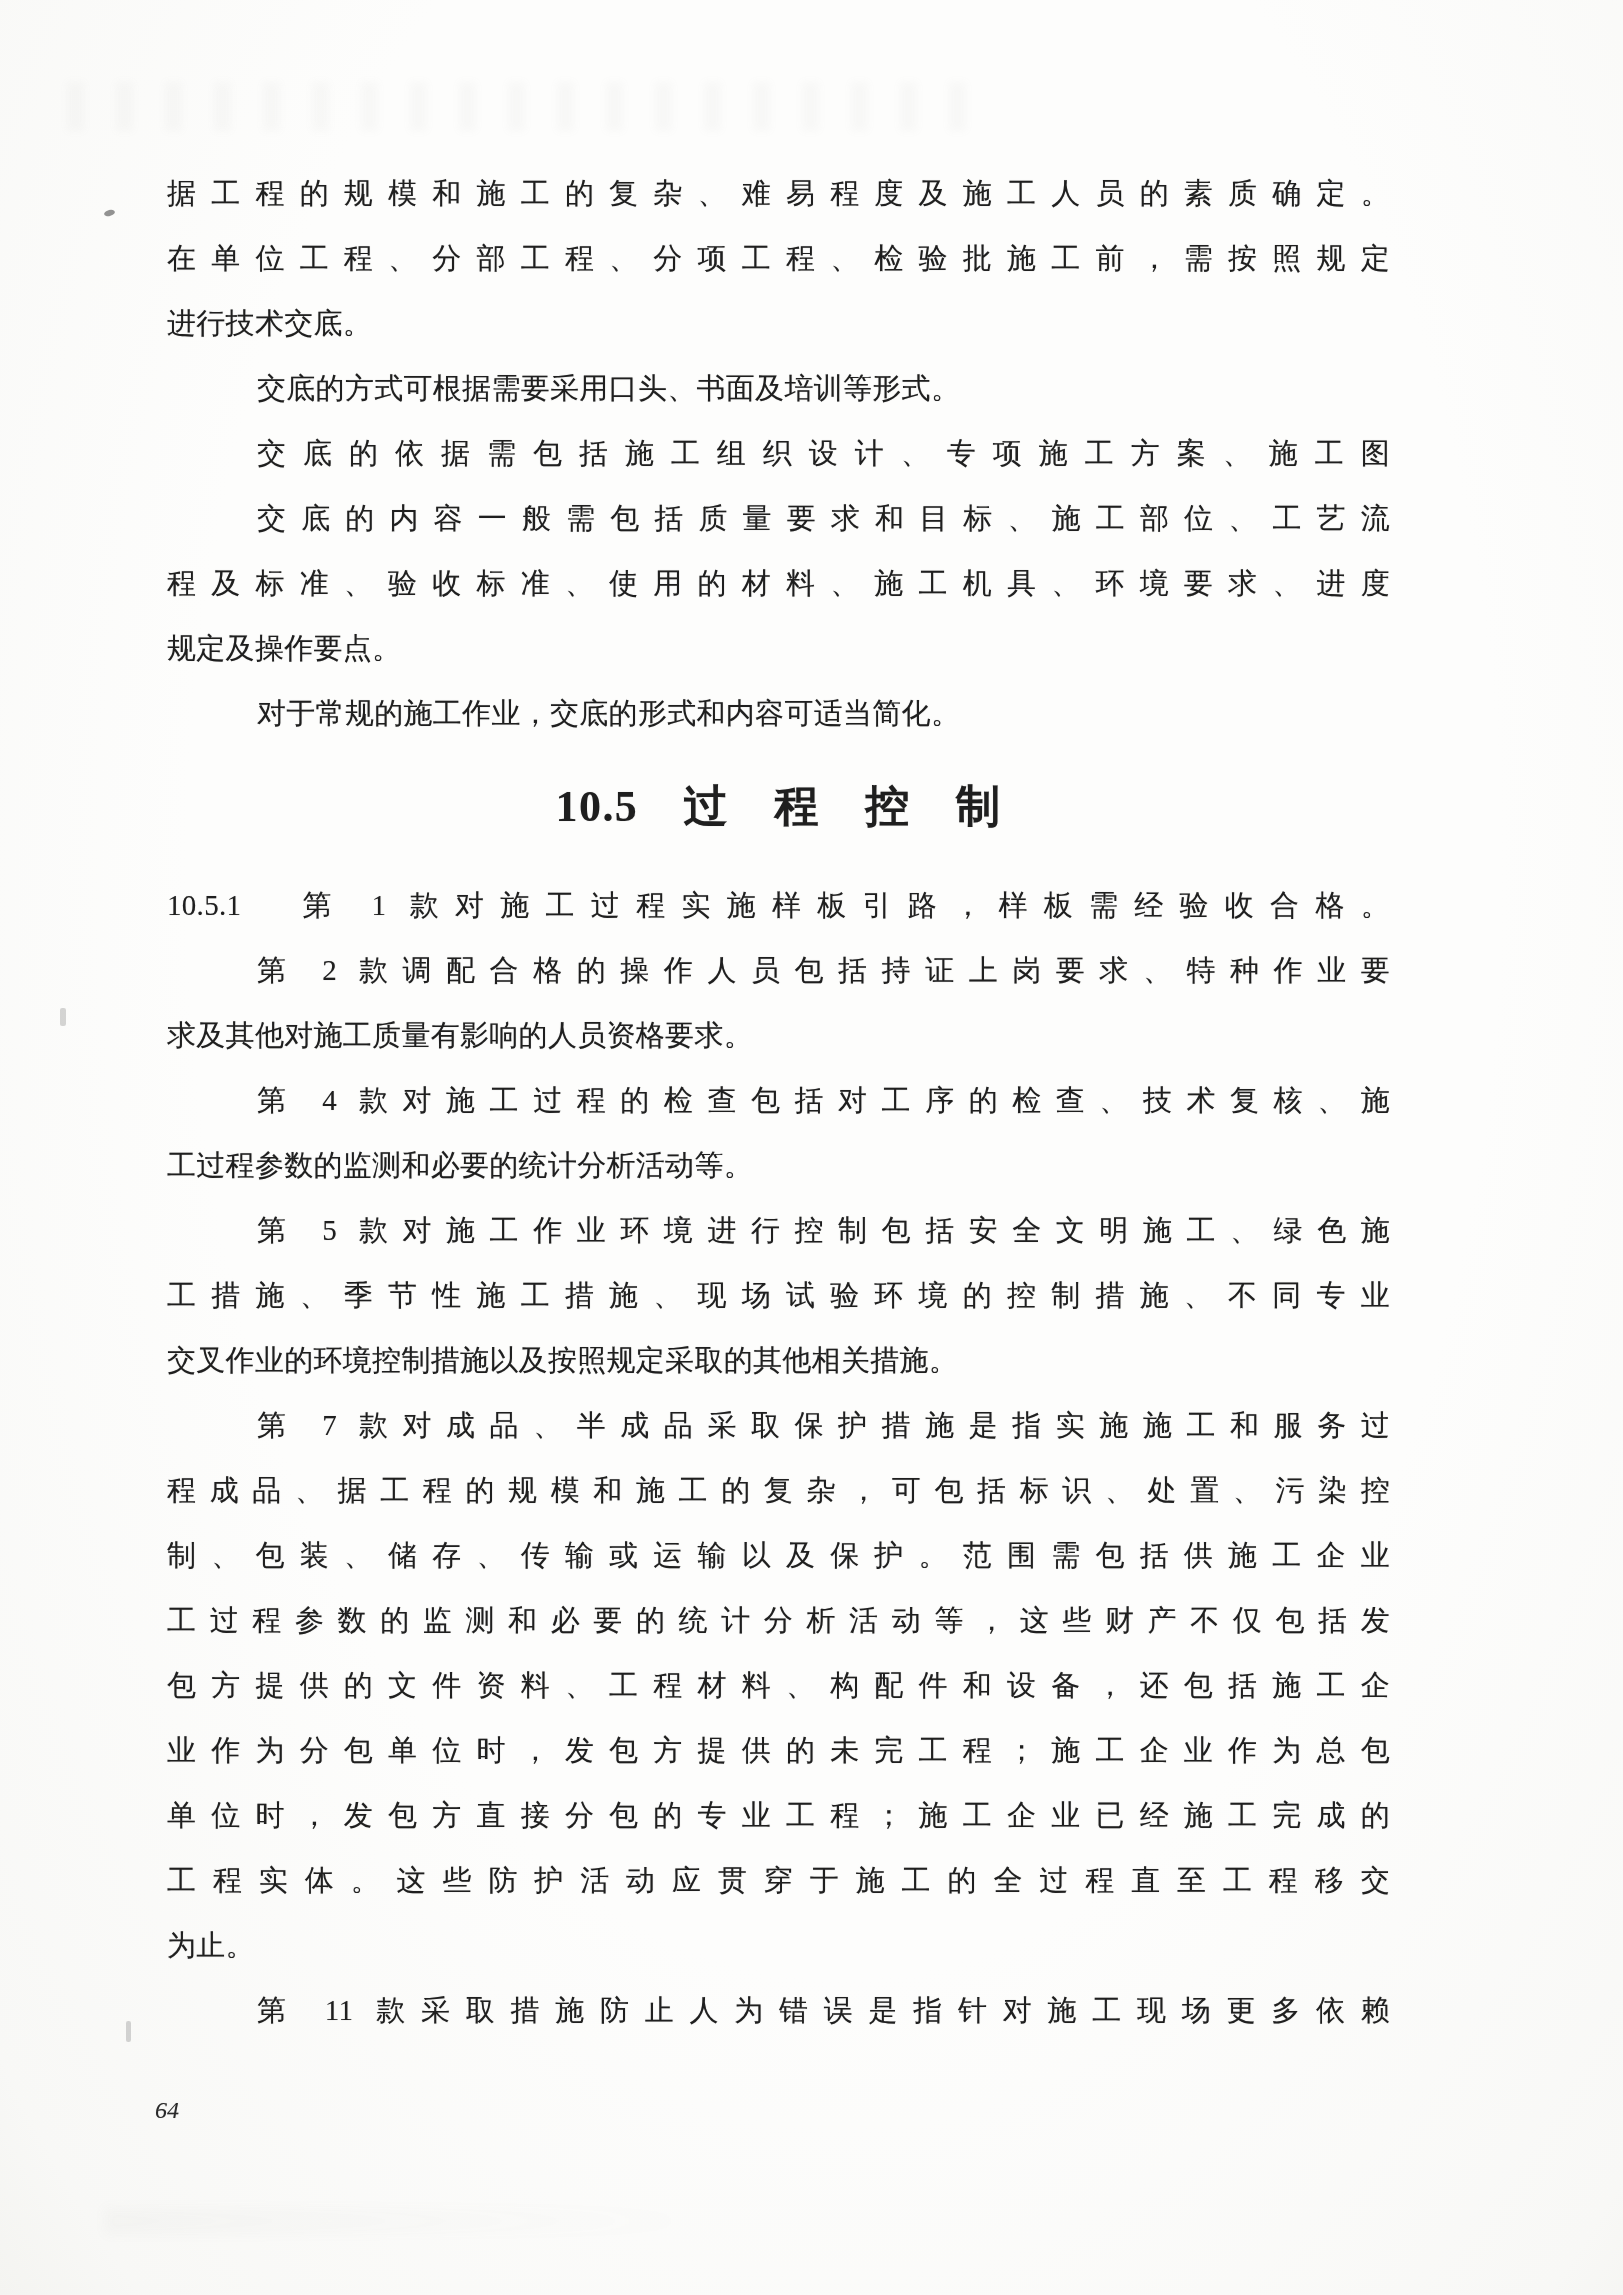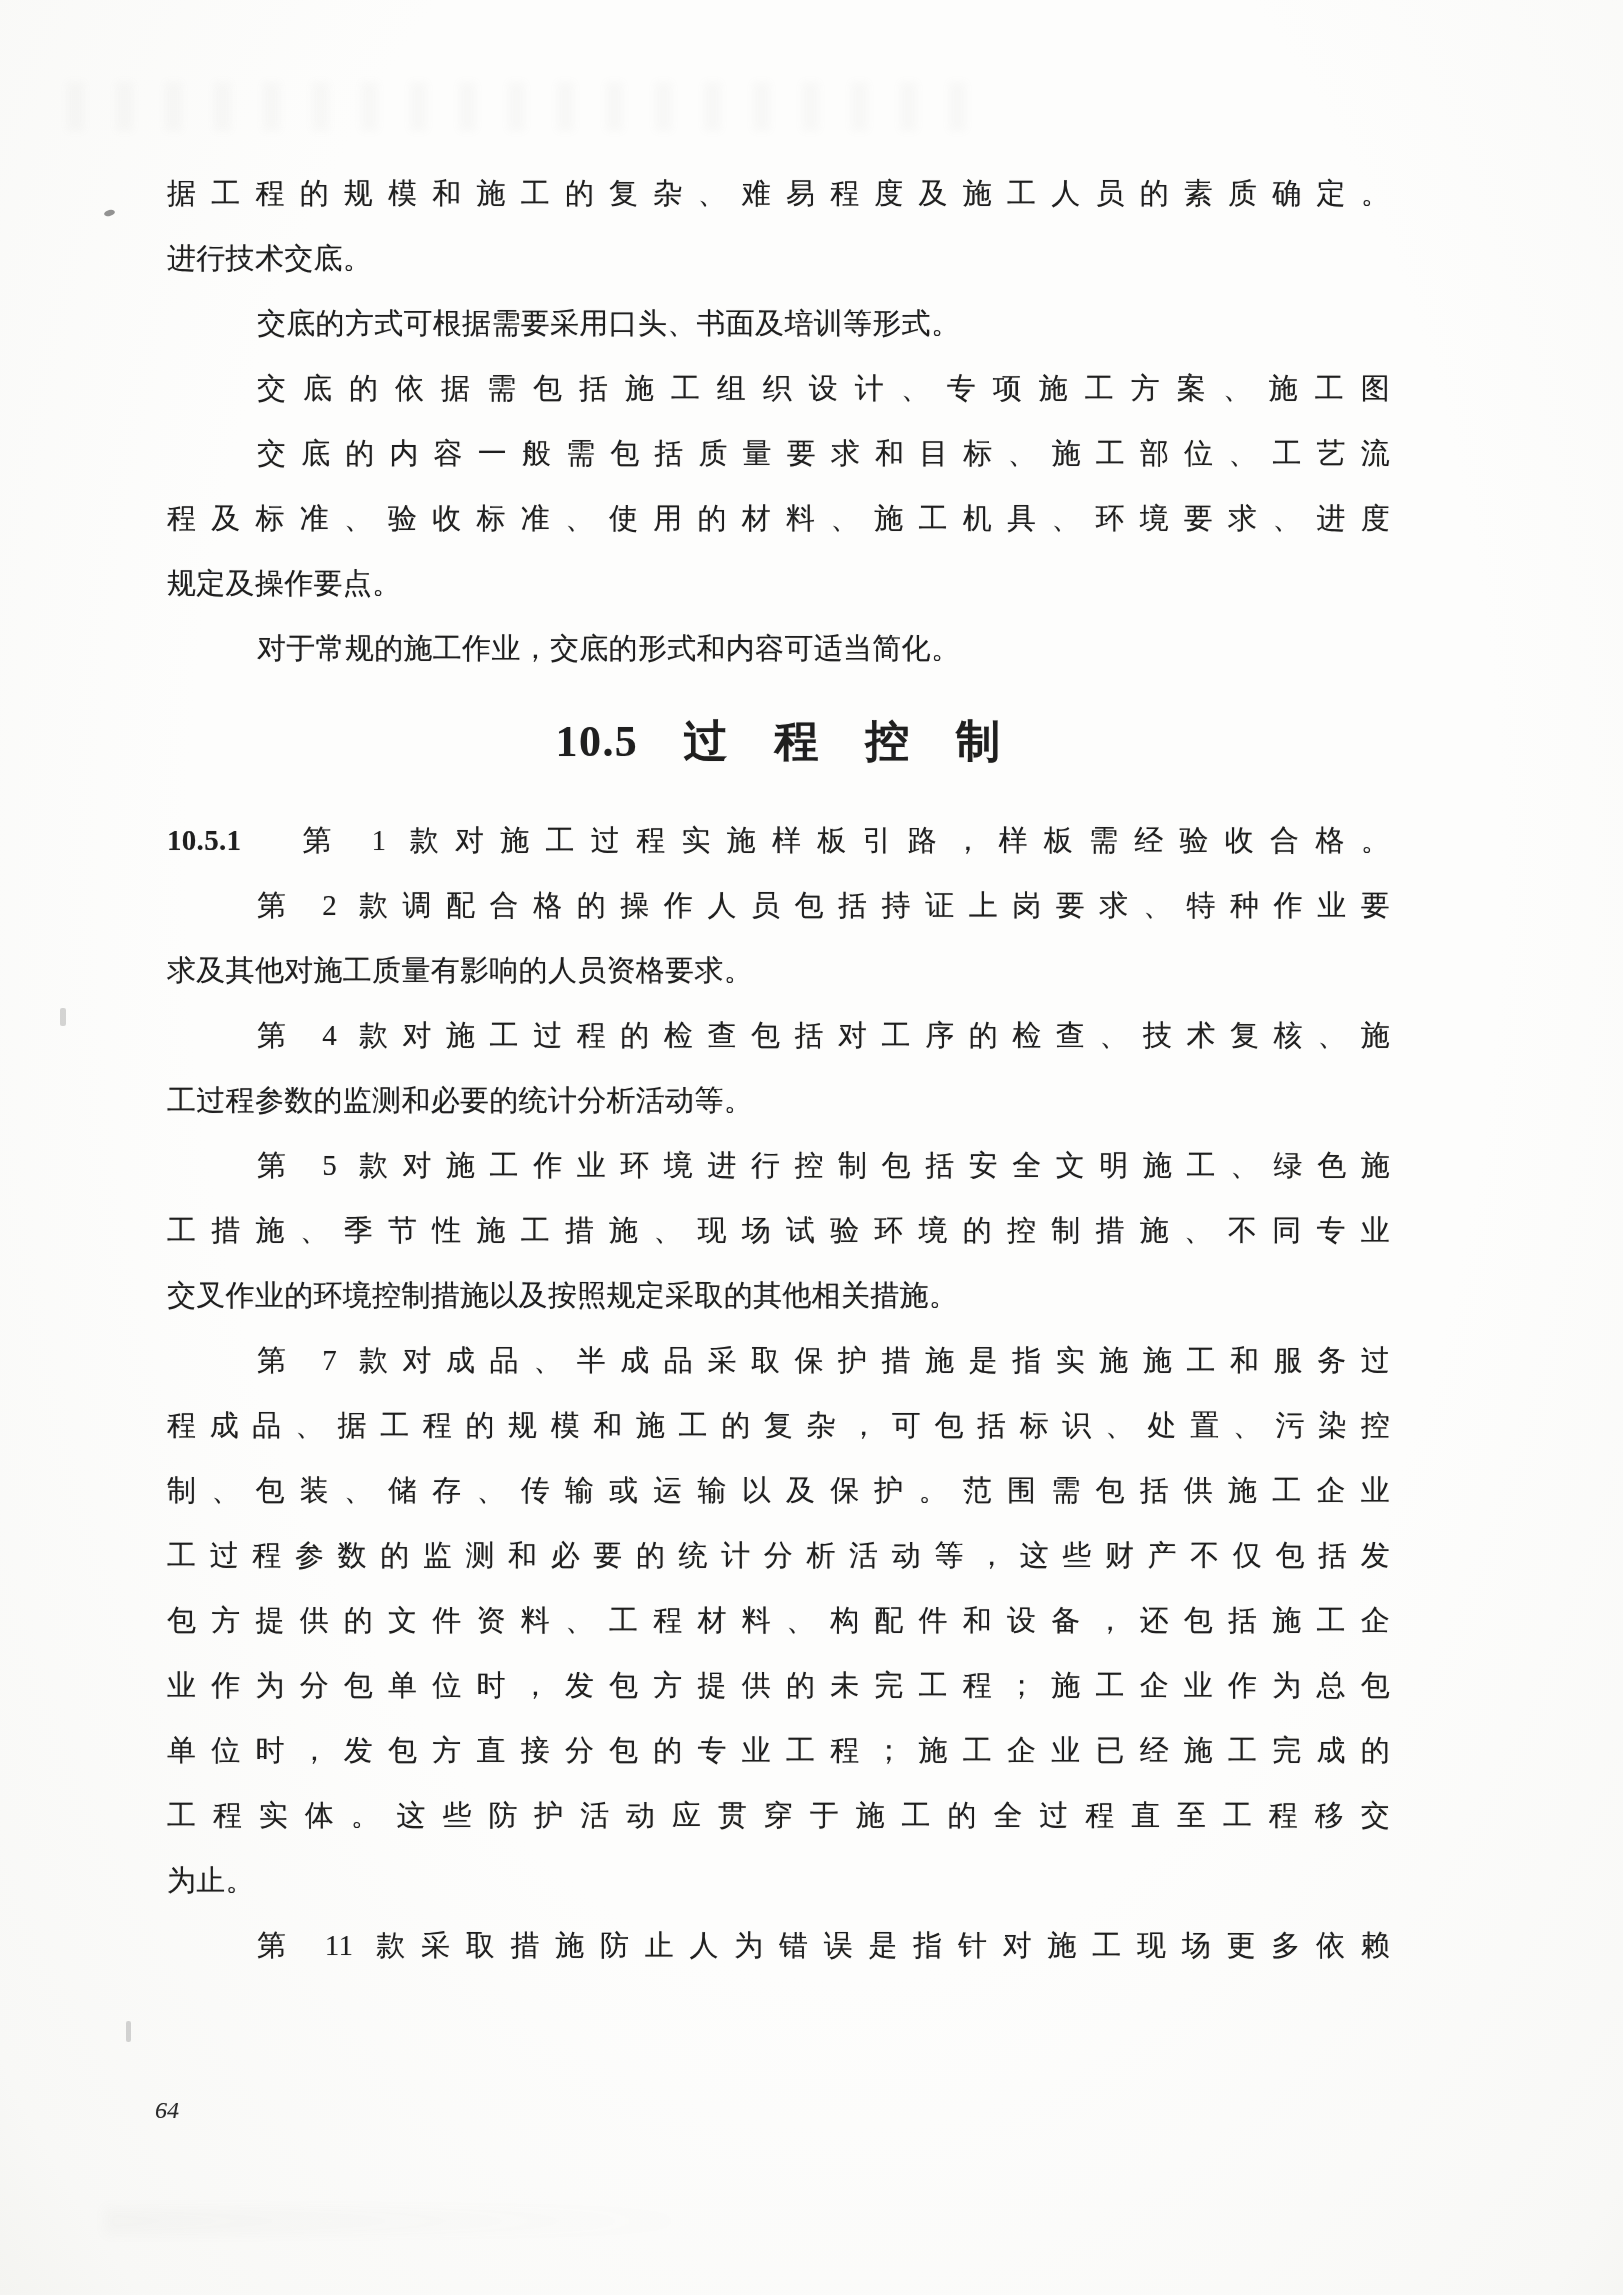--- a/index.html
+++ b/index.html
@@ -33,21 +33,21 @@
   .line.indent{ text-indent:90px; }
   .line.heading{
     font-weight:bold;
     font-size:44px;
     text-align:center;
     text-align-last:center;
     margin-top:28px;
     margin-bottom:34px;
     letter-spacing:1.4px;
   }
-  .prefix{ font-weight:bold; }
+  .prefix{ font-weight:normal; }
   .pagenum{
     position:absolute;
     left:155px;top:2097px;
     font-size:24px;
     font-style:italic;
     color:#2a2a2a;
     text-shadow:0 0 0.7px rgba(25,25,25,.35);
   }
   
   .artifact{ position:absolute; pointer-events:none; }
@@ -66,20 +66,21 @@
 
 <div class="page">
   <div class="artifact a4"></div>
   <div class="artifact a1"></div>
   <div class="artifact a2"></div>
   <div class="artifact a3"></div>
   <div class="artifact a5"></div>
 
   <div class="textblock">
       <div class="line just"><span>据工程的规模和施工的复杂、难易程度及施工人员的素质确定。</span></div>
+      <div class="line just"><span>在单位工程、分部工程、分项工程、检验批施工前，需按照规定</span></div>
       <div class="line"><span>进行技术交底。</span></div>
       <div class="line indent"><span>交底的方式可根据需要采用口头、书面及培训等形式。</span></div>
       <div class="line just indent"><span>交底的依据需包括施工组织设计、专项施工方案、施工图</span></div>
       <div class="line just indent"><span>交底的内容一般需包括质量要求和目标、施工部位、工艺流</span></div>
       <div class="line just"><span>程及标准、验收标准、使用的材料、施工机具、环境要求、进度</span></div>
       <div class="line"><span>规定及操作要点。</span></div>
       <div class="line indent"><span>对于常规的施工作业，交底的形式和内容可适当简化。</span></div>
       <div class="line heading"><span>10.5　过　程　控　制</span></div>
       <div class="line just"><b class="prefix">10.5.1</b><span>　第 1 款对施工过程实施样板引路，样板需经验收合格。</span></div>
       <div class="line just indent"><span>第 2 款调配合格的操作人员包括持证上岗要求、特种作业要</span></div>

